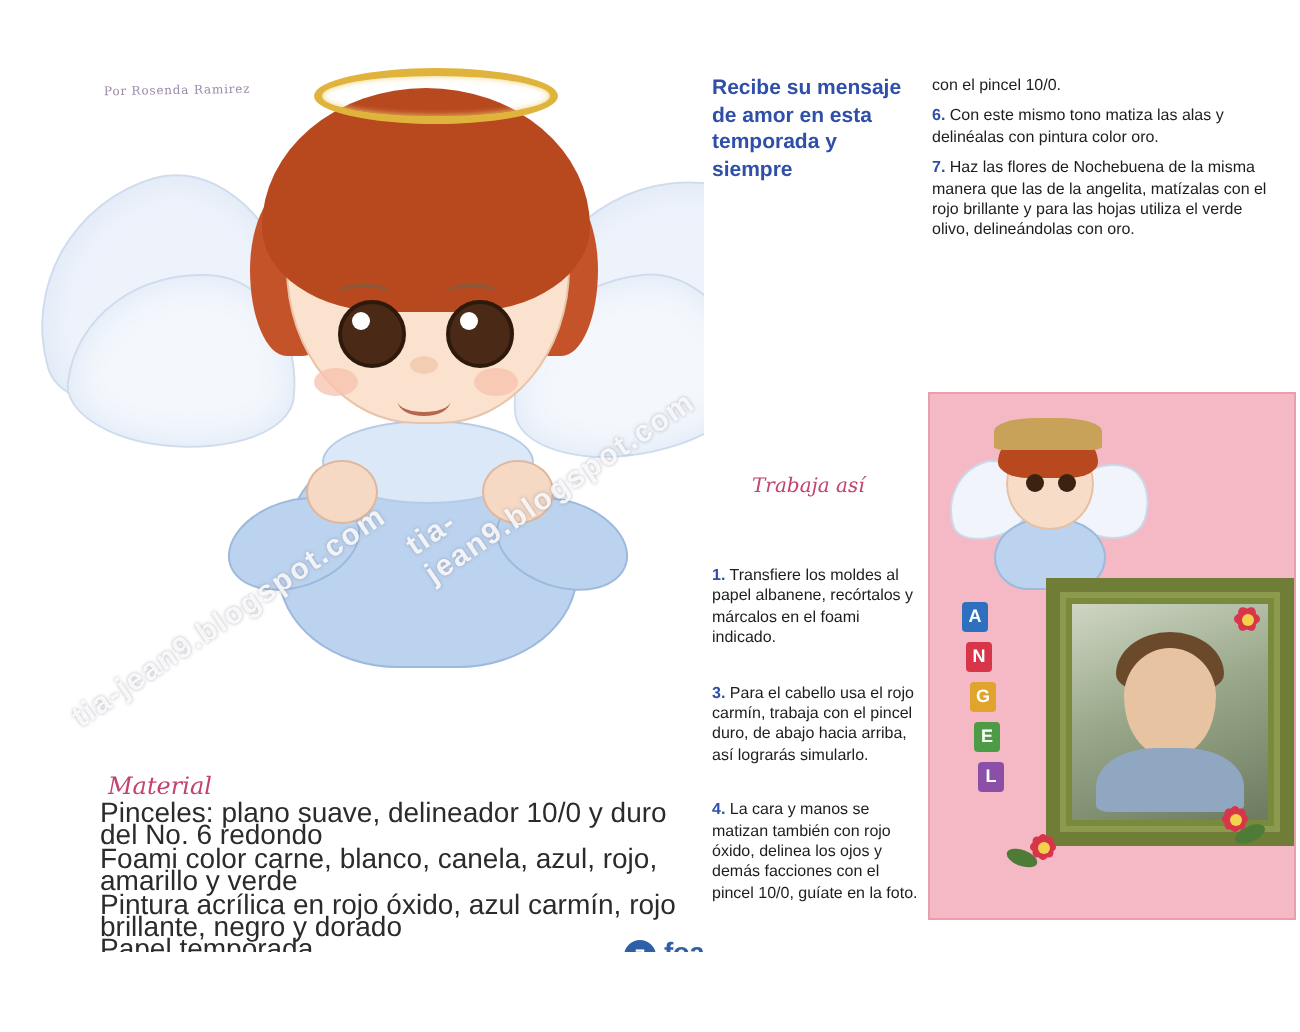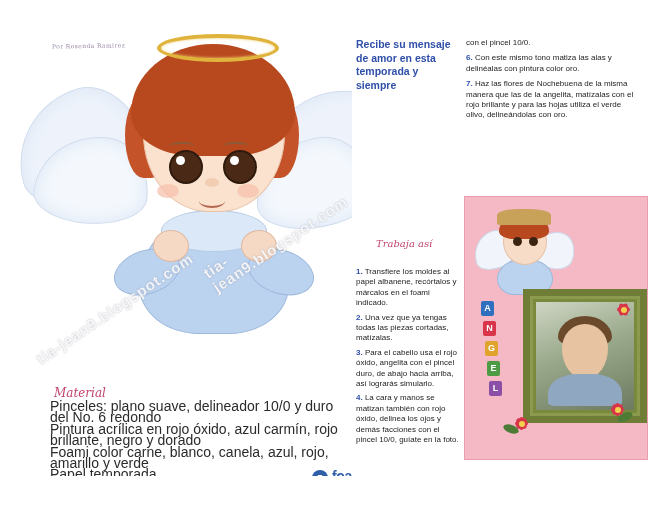--- a/index.html
+++ b/index.html
@@ -139,21 +139,21 @@
   }
   .trabaja{
     position:absolute;left:24px;top:238px;
     font-family:"DejaVu Serif",serif;font-style:italic;font-size:10px;
     color:#c2446d;line-height:11px;text-align:center;
   }
   .steps-mid{
     position:absolute;left:4px;top:266px;width:104px;
     font-size:8px;line-height:10.4px;color:#1d1d1d;
   }
-  .steps-mid p{margin:1px 0 4px 0;}
+  .steps-mid p{margin:17px 0 4px 0;}
   .num{color:#2f4fa8;font-weight:bold;}
 
   
   .right-col{position:absolute;left:462px;top:0;width:188px;height:516px;}
   .steps-right{
     position:absolute;left:4px;top:38px;width:176px;
     font-size:8px;line-height:10.4px;color:#1d1d1d;
   }
   .steps-right p{margin:0 0 5px 0;}
 
@@ -253,38 +253,37 @@
       <div class="mouth"></div>
     </div>
 
     <div class="watermark wm1">tia-jean9.blogspot.com</div>
     <div class="watermark wm2">tia-jean9.blogspot.com</div>
 
 
     <div class="material-head">Material</div>
     <div class="material-body">
       <div>Pinceles: plano suave, delineador 10/0 y duro del No. 6 redondo</div>
+      <div>Foami color carne, blanco, canela, azul, rojo, amarillo y verde</div>
       <div>Pintura acrílica en rojo óxido, azul carmín, rojo brillante, negro y dorado</div>
-      <div>Foami color carne, blanco, canela, azul, rojo, amarillo y verde</div>
       <div>Papel temporada</div>
     </div>
 
     <div class="page-badge">7</div>
     <div class="foami-word">foami</div>
   </div>
 
   <div class="mid-col">
     <div class="lead">Recibe su mensaje de amor en esta temporada y siempre</div>
 
     <div class="trabaja">Trabaja así</div>
 
     <div class="steps-mid">
       <p><span class="num">1.</span> <span>Transfiere los moldes al papel albanene, recórtalos y márcalos en el foami indicado.</span></p>
-      <p><span class="num">2.</span> <span>Una vez que ya tengas todas las piezas cortadas, matízalas.</span></p>
-      <p><span class="num">3.</span> <span>Para el cabello usa el rojo óxido, angelita con el pincel duro, de abajo hacia arriba, así lograrás simularlo.</span></p>
+      <p><span class="num">3.</span> <span>Para el cabello usa el rojo carmín, trabaja con el pincel duro, de abajo hacia arriba, así lograrás simularlo.</span></p>
       <p><span class="num">4.</span> <span>La cara y manos se matizan también con rojo óxido, delinea los ojos y demás facciones con el pincel 10/0, guíate en la foto.</span></p>
     </div>
   </div>
 
   <div class="right-col">
     <div class="steps-right">
       <p><span class="num"></span><span>con el pincel 10/0.</span></p>
       <p><span class="num">6.</span> <span>Con este mismo tono matiza las alas y delinéalas con pintura color oro.</span></p>
       <p><span class="num">7.</span> <span>Haz las flores de Nochebuena de la misma manera que las de la angelita, matízalas con el rojo brillante y para las hojas utiliza el verde olivo, delineándolas con oro.</span></p>
     </div>

